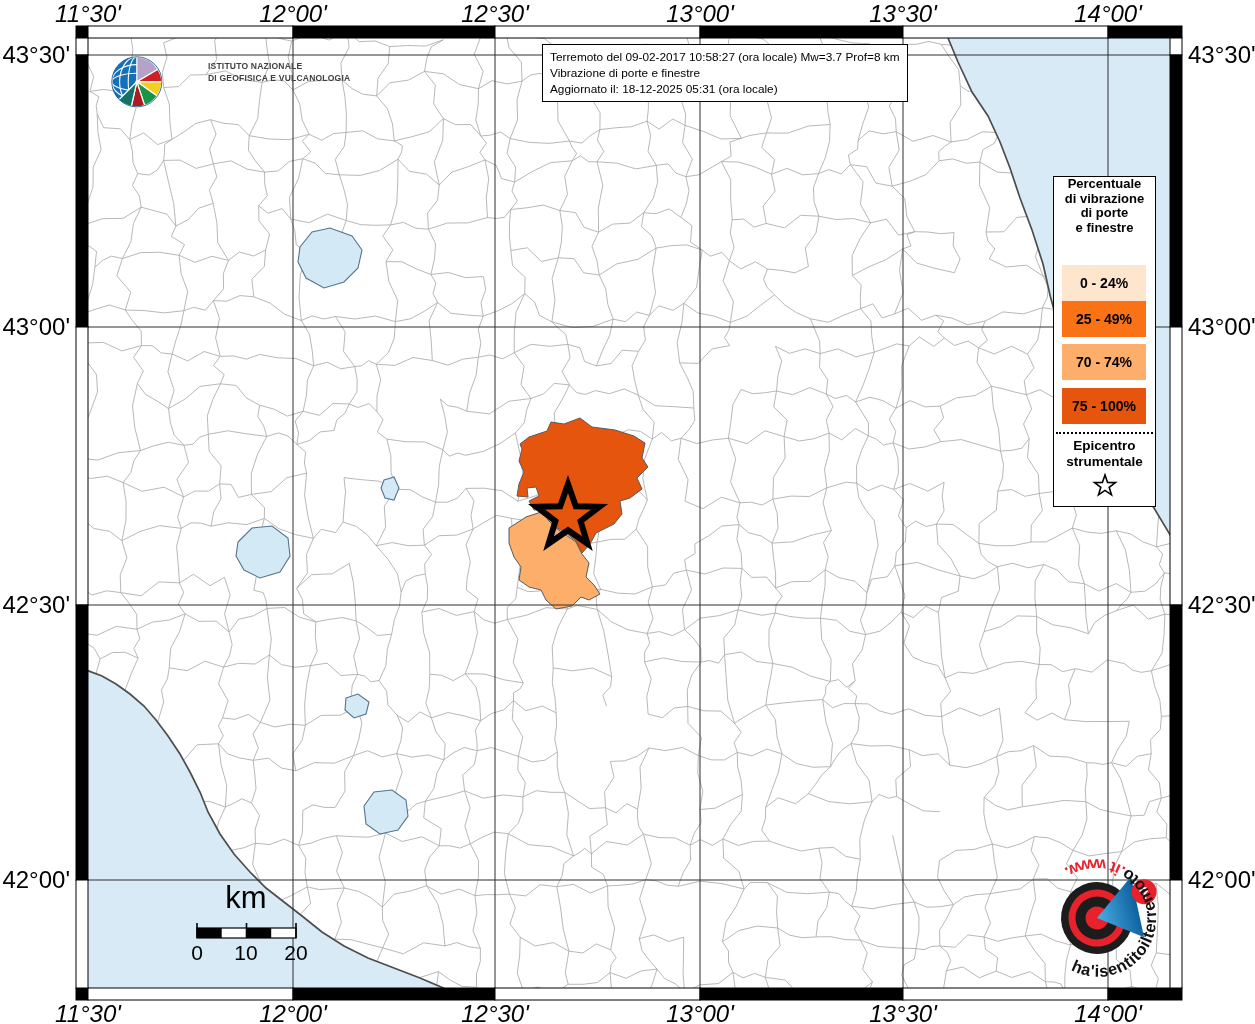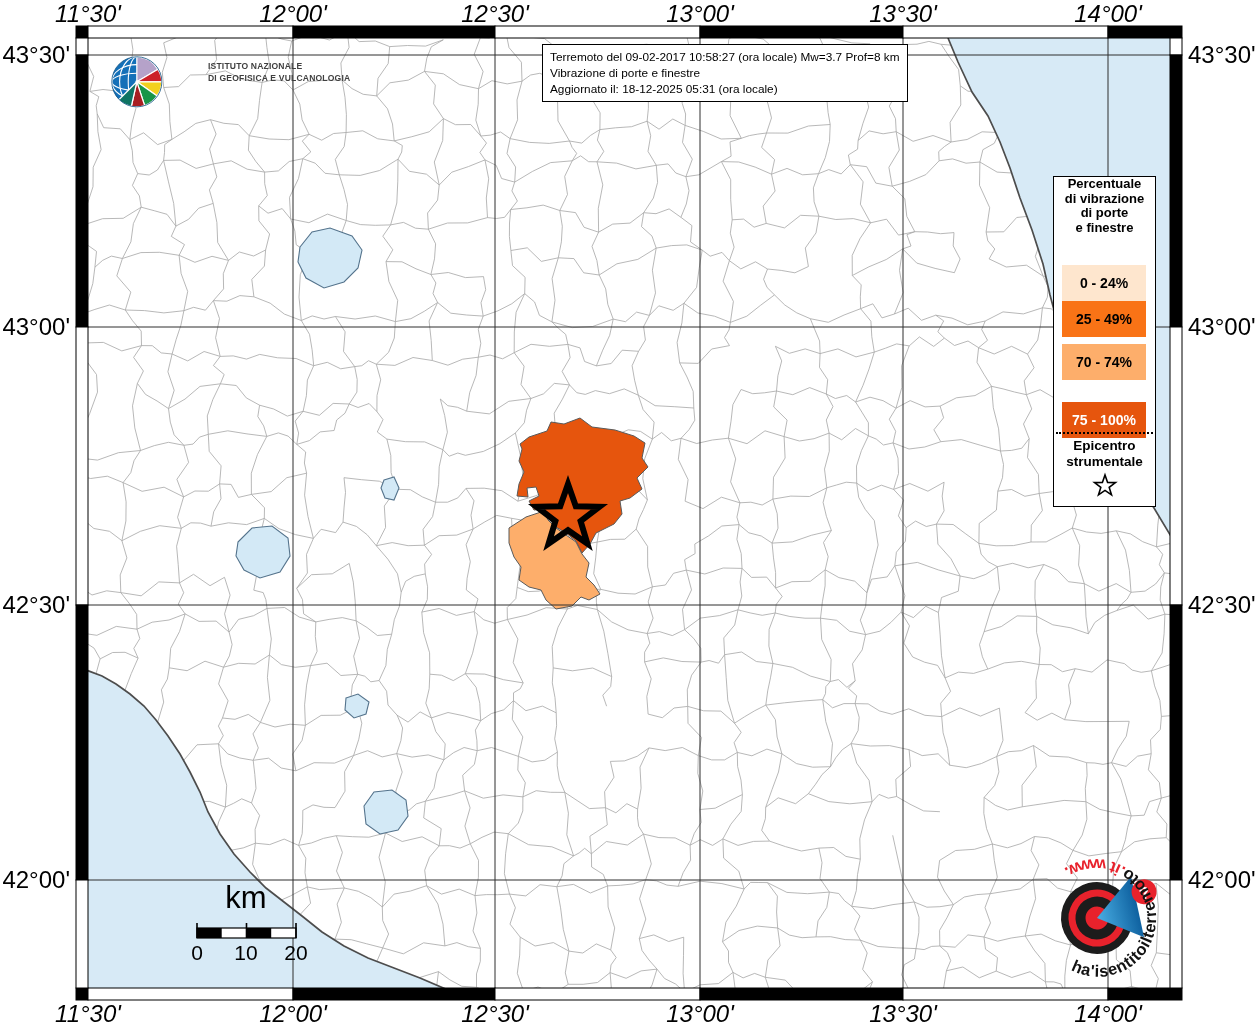--- a/index.html
+++ b/index.html
@@ -174,21 +174,21 @@
     <div class="legend-title">
       <div>Percentuale</div>
       <div>di vibrazione</div>
       <div>di porte</div>
       <div>e finestre</div>
     </div>
     <div id="legend-swatches">
         <div class="swatch" style="top: 79px; background: rgb(254, 230, 206); color: rgb(0, 0, 0); margin-top: 9px;">0 - 24%</div>
         <div class="swatch" style="top: 124px; background: #f97316; color: rgb(0, 0, 0);">25 - 49%</div>
         <div class="swatch" style="top: 167px; background: rgb(253, 174, 107); color: rgb(0, 0, 0);">70 - 74%</div>
-        <div class="swatch" style="top: 225px; background: rgb(230, 85, 13); color: #ffffff;">75 - 100%</div>
+        <div class="swatch" style="top: 211px; background: rgb(230, 85, 13); color: #000000;">75 - 100%</div>
       </div>
     <div class="legend-divider"></div>
     <div class="legend-epi">
       <div>Epicentro</div>
       <div>strumentale</div>
     </div>
     <svg class="legend-star" width="26" height="26">
       <path id="legend-star-path" fill="#ffffff" stroke="#000000" stroke-width="1.6" d="M13.0,3.0L15.6,10.4L23.5,10.6L17.2,15.4L19.5,22.9L13.0,18.4L6.5,22.9L8.8,15.4L2.5,10.6L10.4,10.4Z"></path>
     </svg>
   </div>

